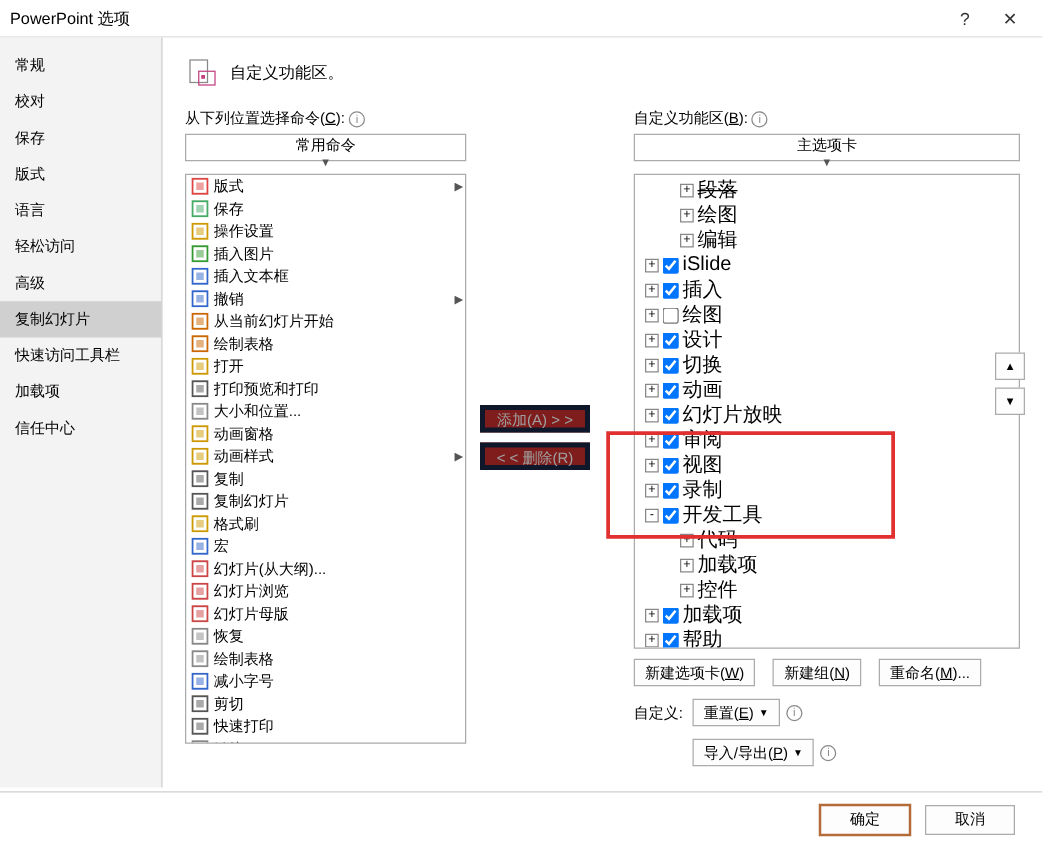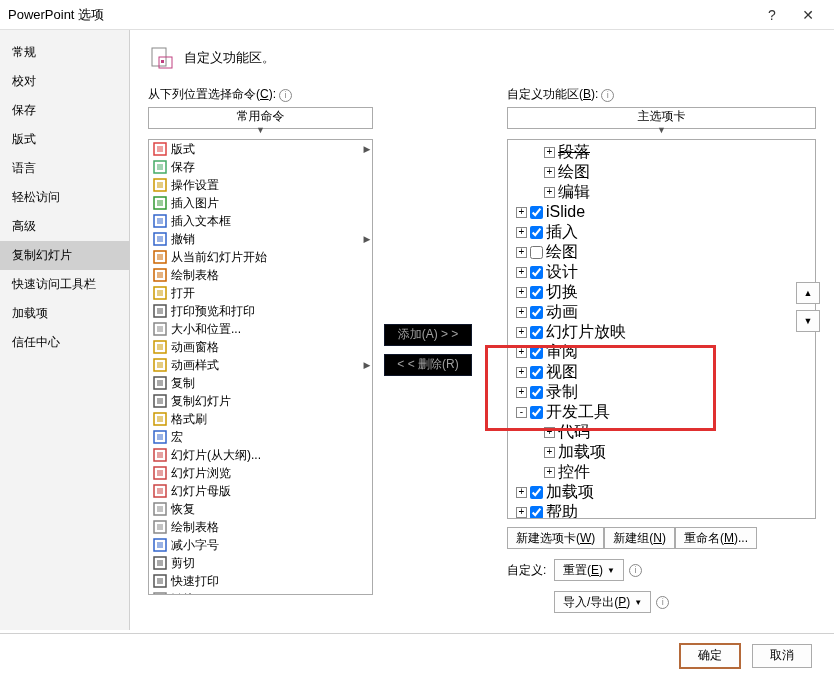--- a/index.html
+++ b/index.html
@@ -40,37 +40,37 @@
 .listbox.left .row .sub { width:10px; text-align:center; font-size:9px; color:#555;}
 
 .tree { padding-top:2px; position: relative;}
 .tree .node { display:flex; align-items:center; height:20px; white-space:nowrap;}
 .tree .exp { width:11px; height:11px; border:1px solid #888; display:flex; align-items:center; justify-content:center; font-size:10px; line-height:1; margin-right:3px; cursor:pointer; background:#fff;}
 .tree input[type=checkbox]{ margin-right:3px; width:13px; height:13px;}
 .tree .indent0 { padding-left: 8px;}
 .tree .indent1 { padding-left: 36px;}
 .tree .lbl-txt { font-size:16px;}
 
-.midbtn { width:88px; height:22px; border:1px solid #0f172a; background:#000000; color:#a0a0a0; cursor:default; font-size:11px; }
-
-.btn-row { display:flex; gap:0; margin-top:8px;}
+.midbtn { width:88px; height:22px; border:4px solid #0f172a; background:#7f1d1d; color:#a0a0a0; cursor:default; font-size:11px; }
+
+.btn-row { display:flex; gap:14px; margin-top:8px;}
 .sbtn { height:22px; border:1px solid #ababab; background:#fdfdfd; padding:0 8px; cursor:pointer; display:flex; align-items:center;}
 .sbtn .ul { text-decoration: underline;}
 .sbtn .dd-arrow{ font-size:8px; margin-left:4px;}
 
 .custom-row { display:flex; align-items:center; gap:2px; margin-top:10px;}
 .custom-row .lbl { width:45px;}
 
 .spin { position:absolute; right:-4px; top:196px; display:flex; flex-direction:column; gap:6px;}
 .spin .sb { width:24px; height:22px; border:1px solid #ababab; background:#fdfdfd; display:flex; align-items:center; justify-content:center; cursor:pointer; font-size:9px;}
 
 .red-box { position:absolute; border:3px solid #e03030; pointer-events:none;}
 
 .footer { position:absolute; bottom:0; left:0; right:0; height:44px; border-top:1px solid #d0d0d0; display:flex; justify-content:flex-end; align-items:center; gap:12px; padding-right:22px;}
-.fbtn { width:60px; height:24px; border:1px solid #ababab; background:#fdfdfd; cursor:pointer;}
+.fbtn { width:72px; height:24px; border:1px solid #ababab; background:#fdfdfd; cursor:pointer;}
 .fbtn.primary { border:1px solid #b56a3a; outline:1px solid #b56a3a;}
 
 svg { display:block;}
 </style>
 </head>
 <body>
 
 <div class="titlebar">
   <span class="title">PowerPoint 选项</span>
   <span class="ctl">?</span>

